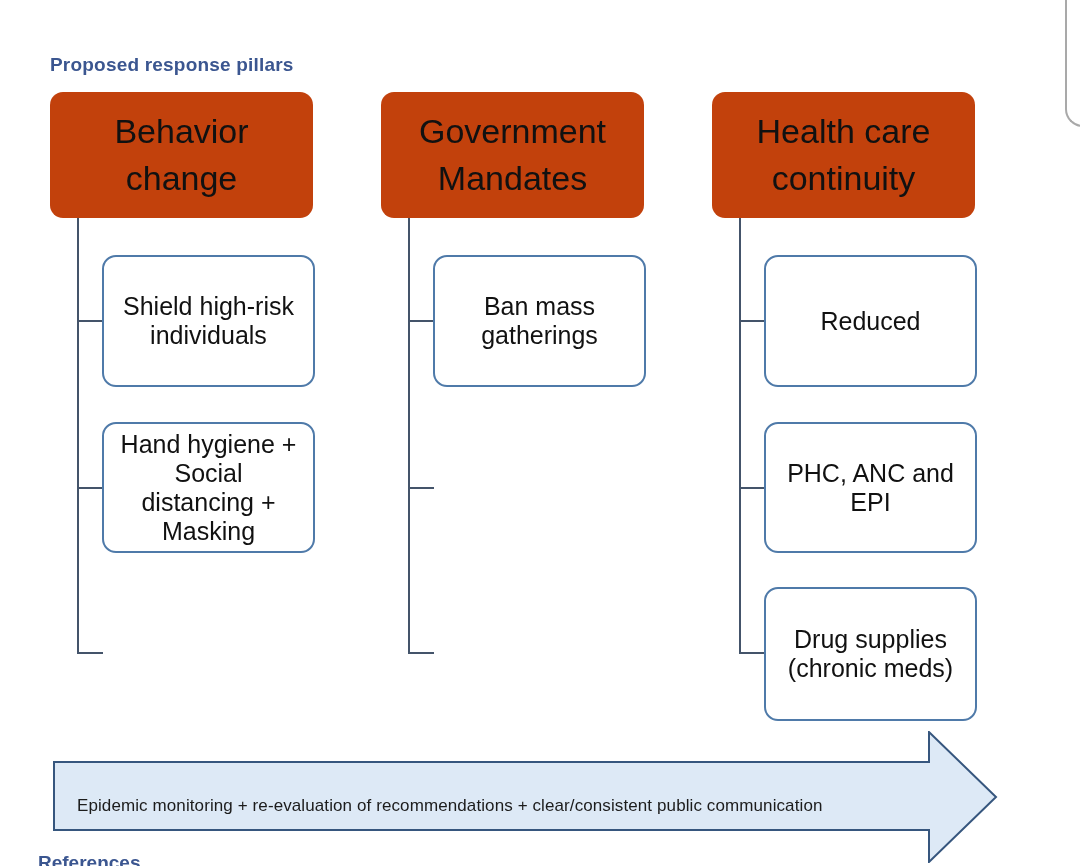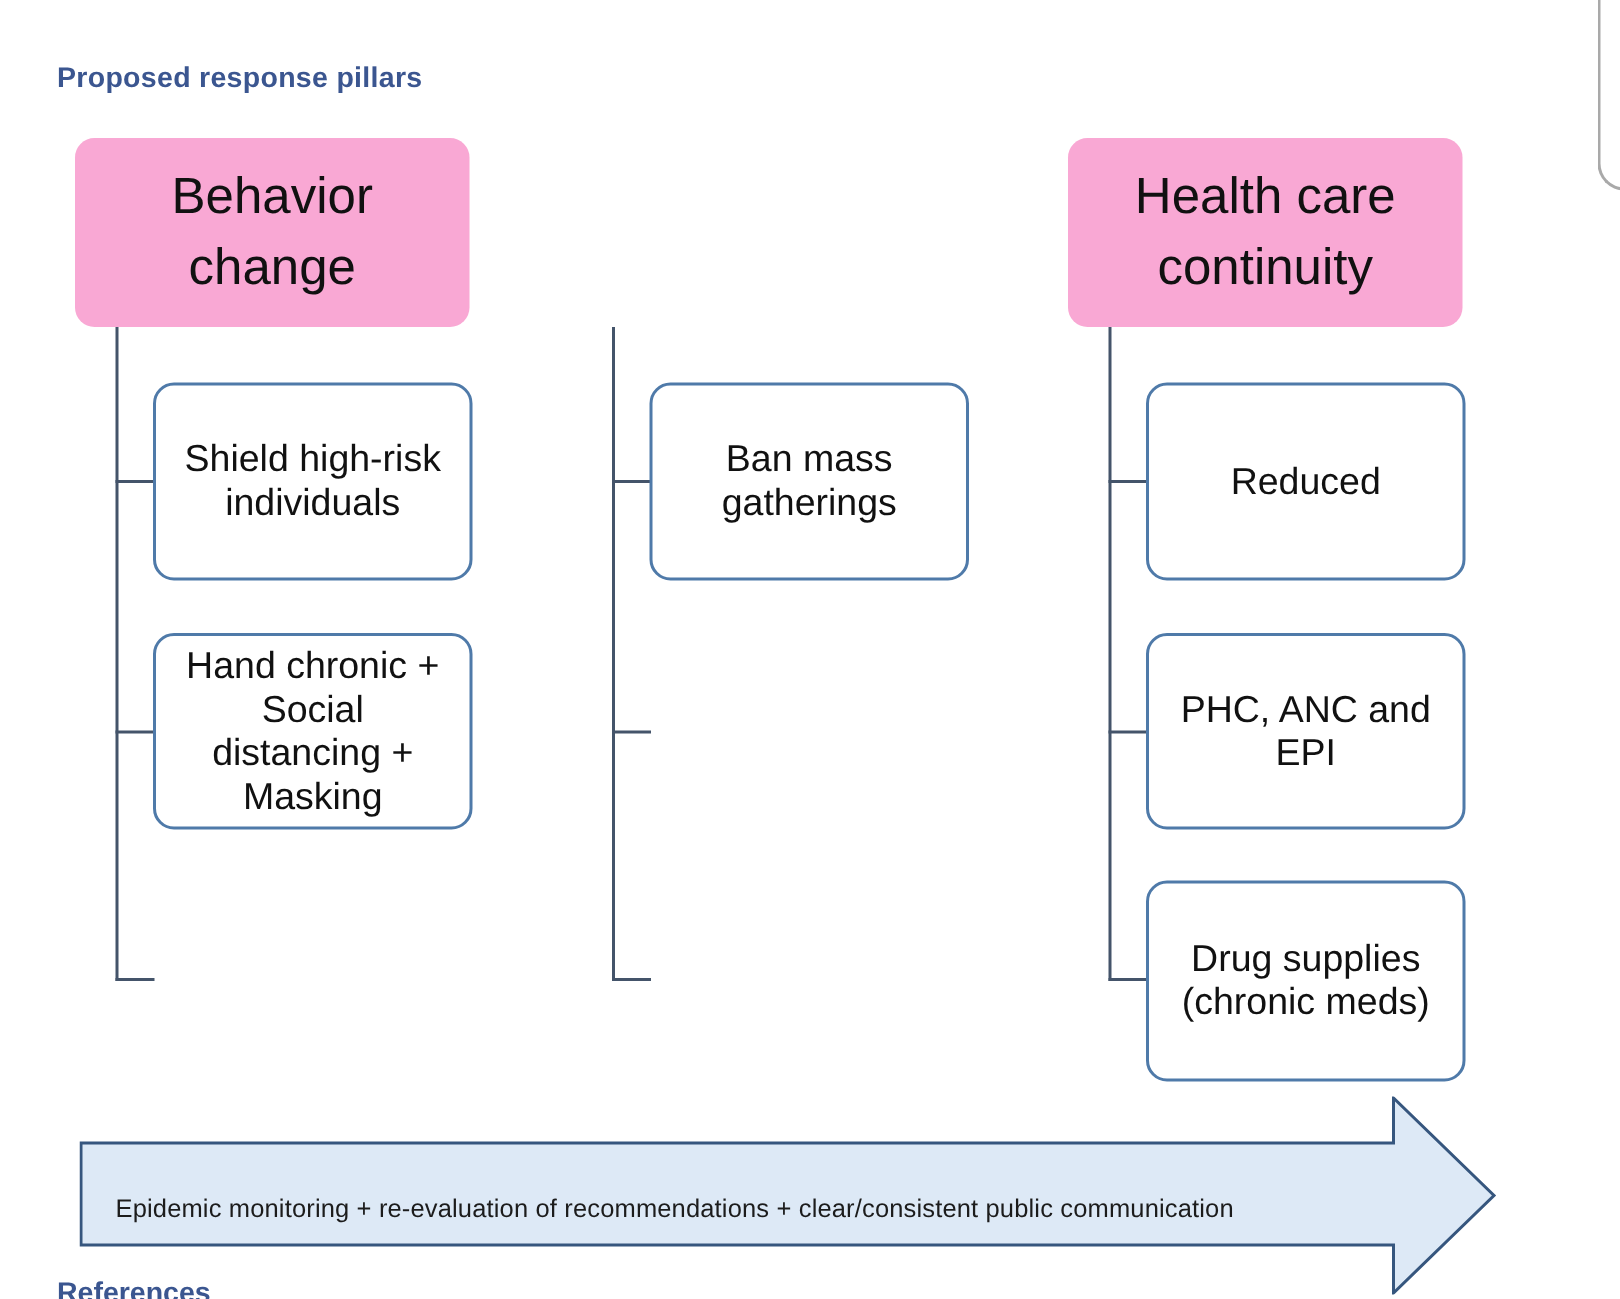--- a/index.html
+++ b/index.html
@@ -6,36 +6,36 @@
   body {
     width: 1080px; height: 866px;
     position: relative;
     overflow: hidden;
     background: #ffffff;
     font-family: "Liberation Sans", sans-serif;
   }
 
   .page-title {
     position: absolute; left: 38px; top: 42px;
-    margin: 0;
+    margin: 12px;
     font-size: 19px; font-weight: bold;
     color: #3b5690;
     letter-spacing: 0.2px;
   }
 
   
   .pillar { position: absolute; top: 92px; width: 266px; height: 640px; }
   .pillar.p1 { left: 50px; }
   .pillar.p2 { left: 381px; }
   .pillar.p3 { left: 712px; }
 
   .pillar-header {
     position: absolute; left: 0; top: 0;
     width: 263px; height: 126px;
-    background: #f9a8d4;
+    background: #c2410c;
     border-radius: 13px;
     display: flex; align-items: center; justify-content: center;
     text-align: center;
   }
   .pillar-header span {
     font-size: 34px; line-height: 47px; color: #111111;
     white-space: pre-line;
   }
 
   .vline {
@@ -115,28 +115,32 @@
   </div>
   <div class="vline"></div>
   <div class="stub s1"></div>
   <div class="stub s2"></div>
   <div class="stub s3"></div>
   <div class="node n1">
     <span>Shield high-risk
 individuals</span>
   </div>
   <div class="node n2">
-    <span>Hand chronic +
+    <span>Hand hygiene +
 Social
 distancing +
 Masking</span>
   </div>
 </section>
 
 <section class="pillar p2">
+  <div class="pillar-header">
+    <span>Government
+Mandates</span>
+  </div>
   <div class="vline"></div>
   <div class="stub s1"></div>
   <div class="stub s2"></div>
   <div class="stub s3"></div>
   <div class="node n1">
     <span>Ban mass
 gatherings</span>
   </div>
 </section>
 

